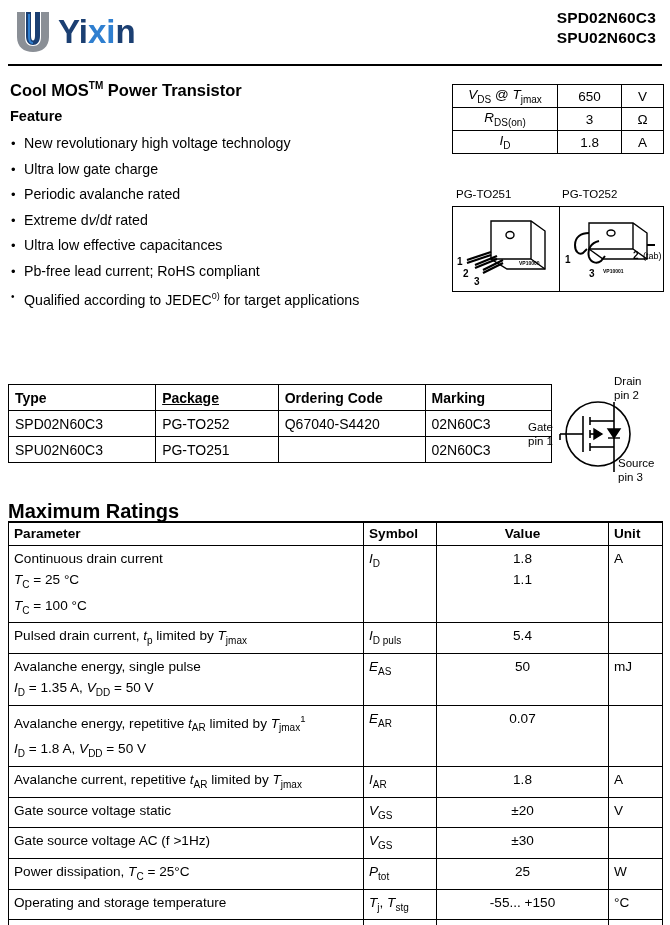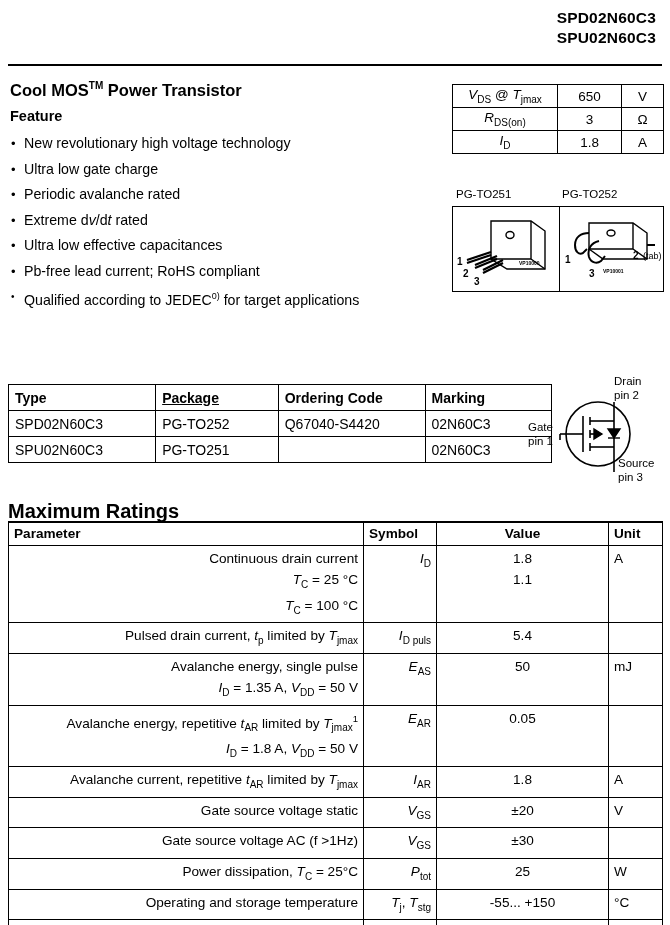--- a/index.html
+++ b/index.html
@@ -167,34 +167,44 @@
   }
   .mr-table thead th {
     font-weight: bold;
     border-top: 2.2px solid #000;
     border-bottom: 1.2px solid #000;
     padding: 3px 5px 4px 5px;
   }
   .mr-table th.th-sym { text-align: left; }
   .mr-table th.th-val { text-align: center; }
   .mr-table th.th-unit { text-align: left; }
-  .mr-table tbody tr td { border-bottom: 1.2px solid #000; text-align: right; }
+  .mr-table tbody tr td { border-bottom: 1.2px solid #000; }
   .mr-table td.val { text-align: center; }
   .mr-table td.unit { text-align: left; }
   .mr-table tbody tr:last-child td { border-bottom: 1.8px solid #000; }
   .pline { line-height: 21px; white-space: nowrap; }
   .sub { font-size: 10px; vertical-align: sub; }
   .sup { font-size: 9.5px; vertical-align: super; }
 </style>
 </head>
 <body>
 
 <div class="page">
 
   <div class="header">
+    <div class="logo">
+      <span class="logo-mark">
+        <svg width="38" height="44" viewBox="0 0 38 44" xmlns="http://www.w3.org/2000/svg">
+          <path d="M3 2 L3 27 C3 37 10 42 19 42 C28 42 35 37 35 27 L35 2 L27 2 L27 27 C27 33 24 36 19 36 C14 36 11 33 11 27 L11 2 Z" fill="#8a8f96"></path>
+          <path d="M12 2 L12 26 C12 32 15 35 19 35 C23 35 26 32 26 26 L26 2 L21 2 L21 26 C21 29 20 30.5 19 30.5 C18 30.5 17 29 17 26 L17 2 Z" fill="#1b3f72"></path>
+          <path d="M14 4 L16 4 L16 26 C16 30 17 32 19 32 L19 34 C15.5 34 14 31 14 26 Z" fill="#2f7fd0"></path>
+        </svg>
+      </span>
+      <span class="logo-text"><span class="lt-dark">Y</span><span class="lt-dark">i</span><span class="lt-blue">x</span><span class="lt-blue">i</span><span class="lt-dark">n</span></span>
+    </div>
 
     <div class="part-numbers">
       <div>SPD02N60C3</div>
       <div>SPU02N60C3</div>
     </div>
     <div class="hrule"></div>
   </div>
 
   <div class="title"><span>Cool MOS</span><span class="tm">TM</span><span> Power Transistor</span></div>
 
@@ -405,21 +415,21 @@
 
       <tr>
         <td>
           <div class="pline"><span>Avalanche energy, repetitive </span><i>t</i><span class="sub">AR</span><span> limited by </span><i>T</i><span class="sub">jmax</span><sup class="sup">1</sup></div>
           <div class="pline"><i>I</i><span class="sub">D</span><span> = 1.8 A, </span><i>V</i><span class="sub">DD</span><span> = 50 V</span></div>
         </td>
         <td>
           <div class="pline"><i>E</i><span class="sub">AR</span></div>
         </td>
         <td class="val">
-          <div class="pline">0.05</div>
+          <div class="pline">0.07</div>
         </td>
         <td class="unit"></td>
       </tr>
 
       <tr>
         <td>
           <div class="pline"><span>Avalanche current, repetitive </span><i>t</i><span class="sub">AR</span><span> limited by </span><i>T</i><span class="sub">jmax</span></div>
         </td>
         <td>
           <div class="pline"><i>I</i><span class="sub">AR</span></div>

